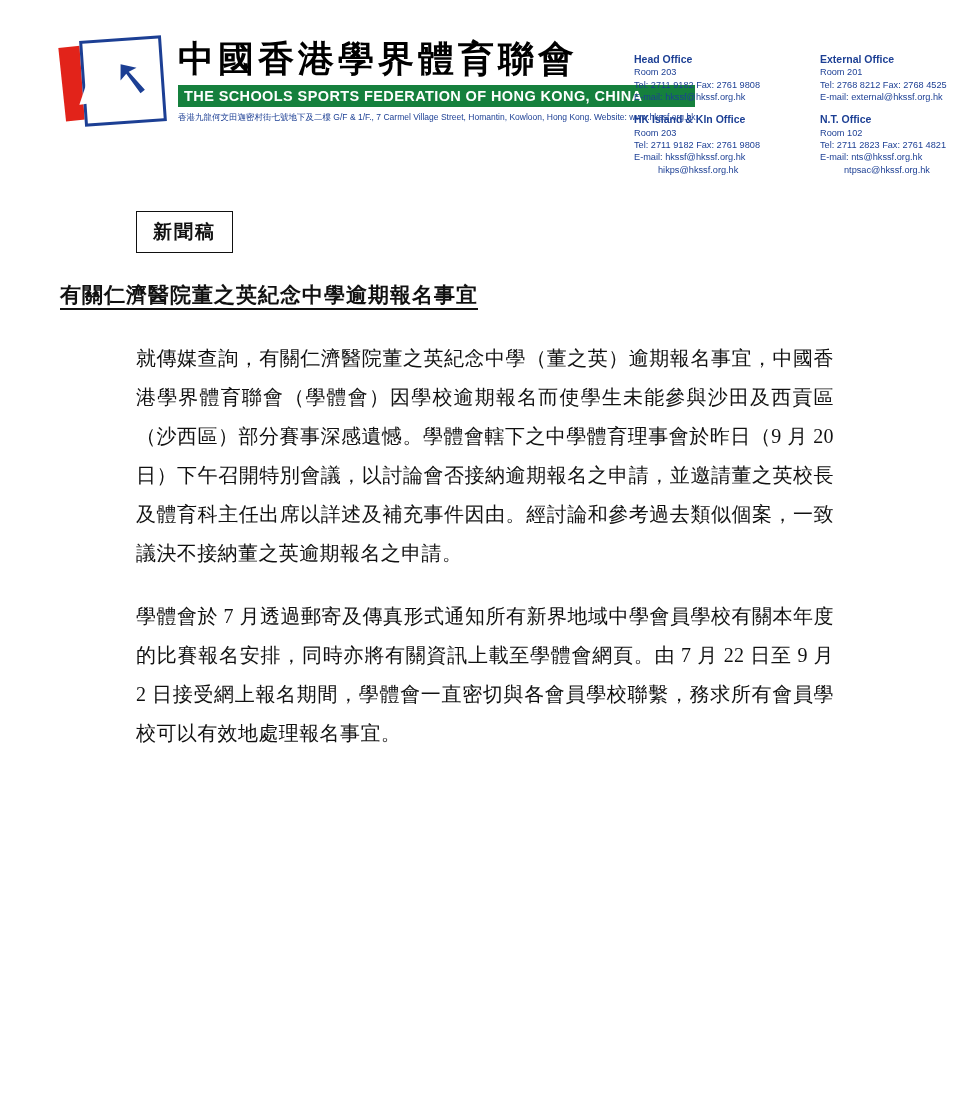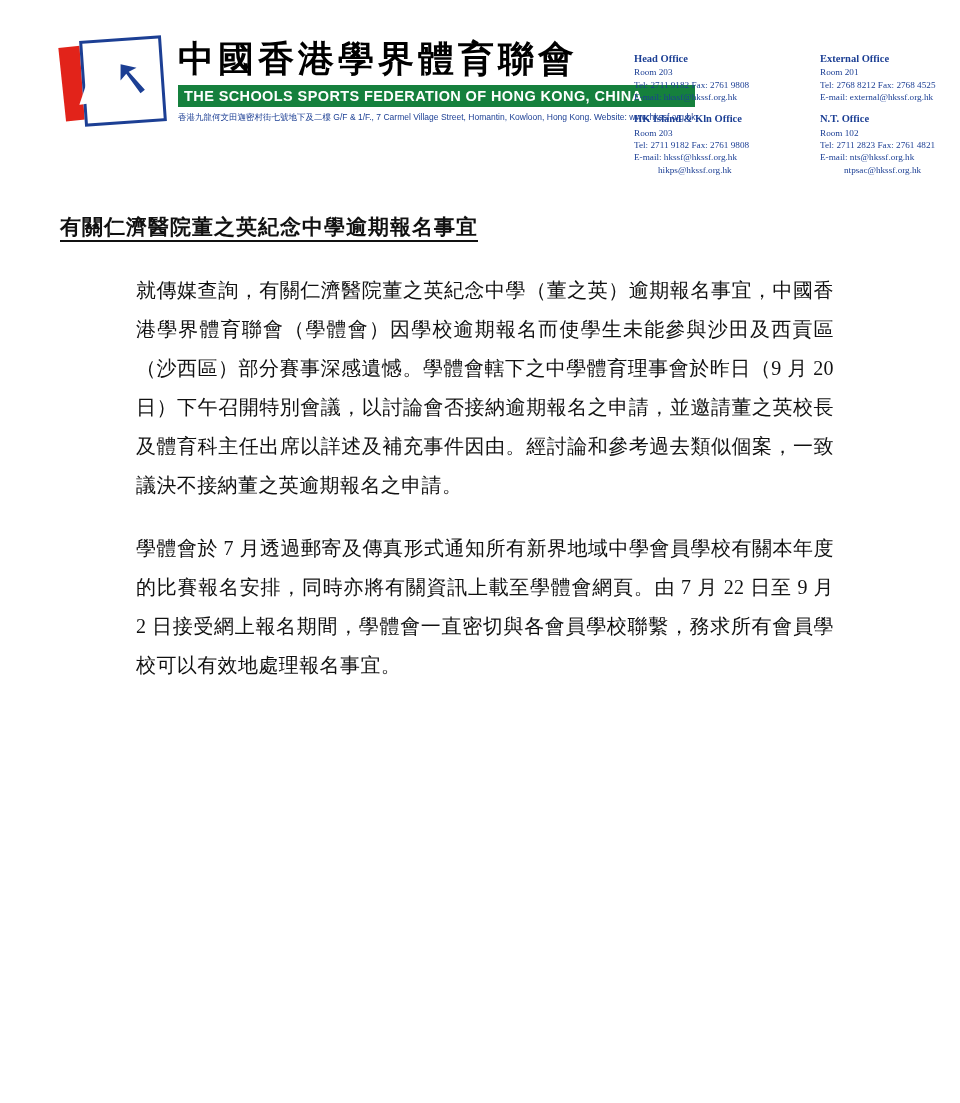--- a/index.html
+++ b/index.html
@@ -115,21 +115,20 @@
     gap: 26px;
     padding-top: 18px;
     font-family: "Liberation Sans", sans-serif;
     color: #1c3f94;
   }
   .contact-col {
     width: 160px;
   }
   .contact-group {
     margin-bottom: 9px;
-    font-family: Liberation Serif, serif;
   }
   .contact-title {
     font-size: 10.5px;
     font-weight: bold;
     line-height: 1.35;
   }
   .contact-line {
     font-size: 9.2px;
     line-height: 1.35;
   }
@@ -227,20 +226,23 @@
           <div class="contact-title">N.T. Office</div>
           <div class="contact-line">Room 102</div>
           <div class="contact-line">Tel: 2711 2823  Fax: 2761 4821</div>
           <div class="contact-line">E-mail: nts@hkssf.org.hk</div>
           <div class="contact-line indent">ntpsac@hkssf.org.hk</div>
         </div>
       </div>
     </div>
   </div>
 
+  <div class="tag-row">
+    <span class="press-tag">新聞稿</span>
+  </div>
 
   <div class="doc-title">有關仁濟醫院董之英紀念中學逾期報名事宜</div>
 
   <div class="body-wrap">
     <p class="para">就傳媒查詢，有關仁濟醫院董之英紀念中學（董之英）逾期報名事宜，中國香港學界體育聯會（學體會）因學校逾期報名而使學生未能參與沙田及西貢區（沙西區）部分賽事深感遺憾。學體會轄下之中學體育理事會於昨日（9 月 20 日）下午召開特別會議，以討論會否接納逾期報名之申請，並邀請董之英校長及體育科主任出席以詳述及補充事件因由。經討論和參考過去類似個案，一致議決不接納董之英逾期報名之申請。</p>
     <p class="para">學體會於 7 月透過郵寄及傳真形式通知所有新界地域中學會員學校有關本年度的比賽報名安排，同時亦將有關資訊上載至學體會網頁。由 7 月 22 日至 9 月 2 日接受網上報名期間，學體會一直密切與各會員學校聯繫，務求所有會員學校可以有效地處理報名事宜。</p>
 
   </div>
 
 </div>

